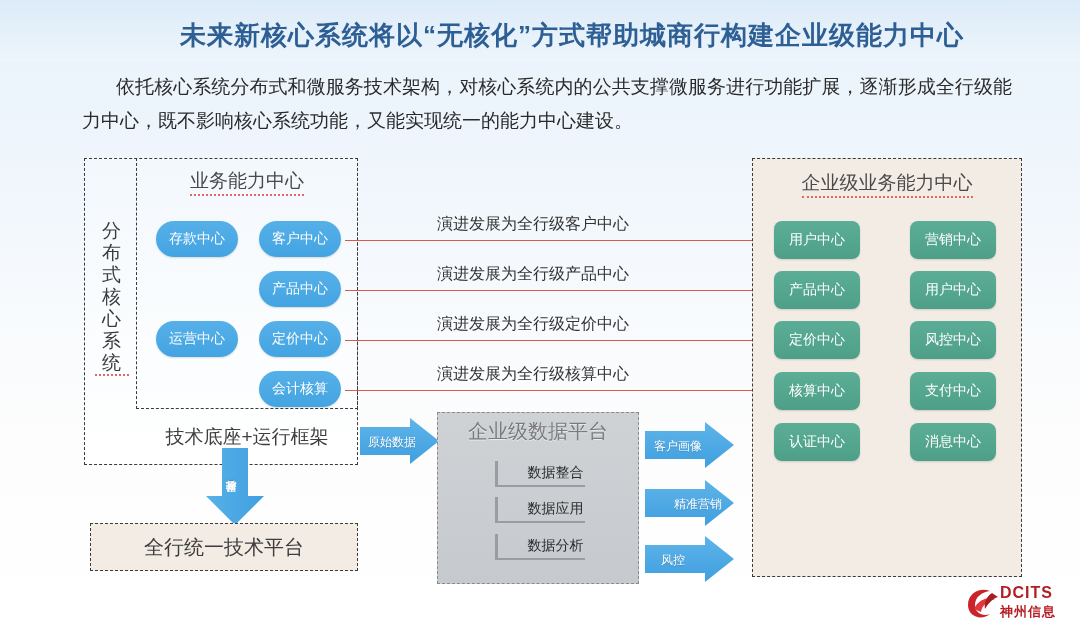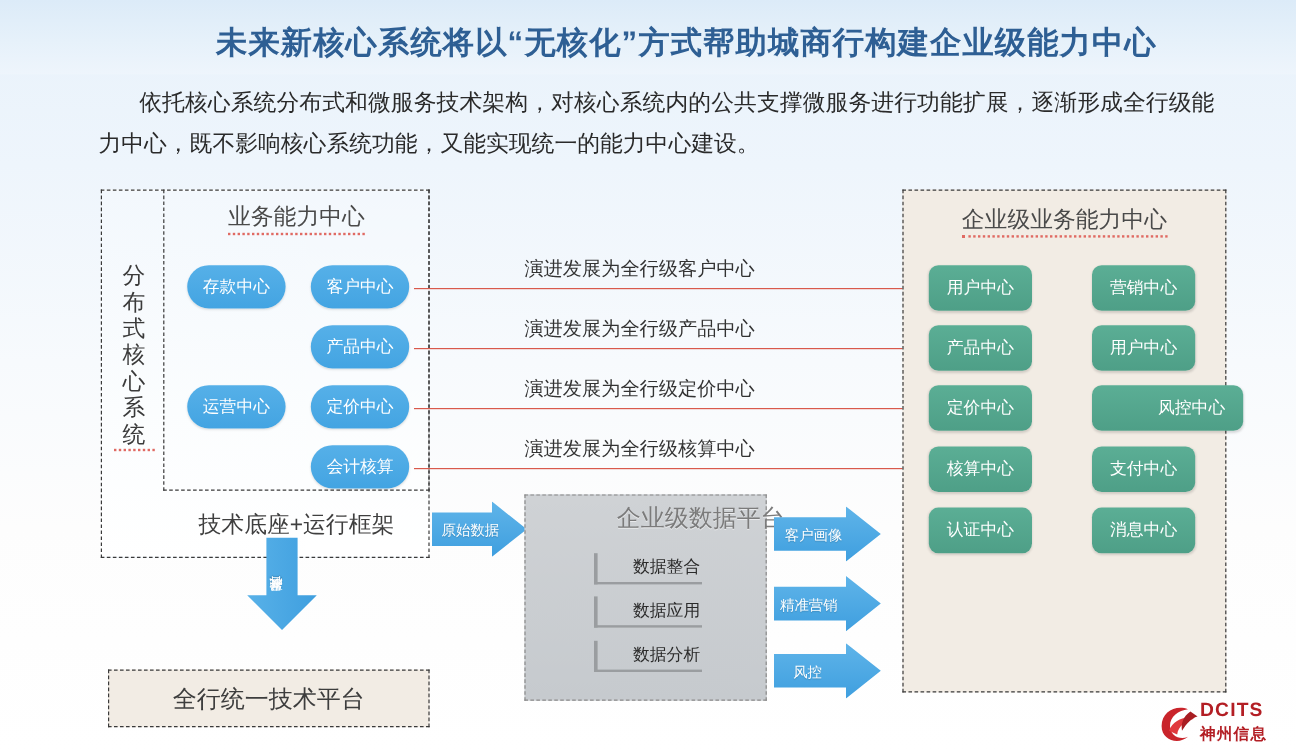--- a/index.html
+++ b/index.html
@@ -119,21 +119,20 @@
   
   #data-platform{
     left:437px;top:412px;width:202px;height:172px;
     border:1.5px dashed #8a8a8a;
     background:linear-gradient(180deg,#cfd2d5 0%,#c6cace 100%);
   }
   #dp-title{
     position:absolute;left:437px;top:418px;width:202px;
     text-align:center;font-size:20px;color:#7b7b7b;
     text-shadow:0 1px 0 rgba(255,255,255,.55);
-    padding-left:46px;
   }
   .dp-item{
     position:absolute;left:495px;width:90px;height:26px;
     display:flex;align-items:center;justify-content:center;
     font-size:14px;color:#2b2b2b;
     border-left:3px solid #9a9da0;
     border-bottom:2px solid #9a9da0;
     box-sizing:border-box;
     padding-left:28px;
   }
@@ -149,21 +148,21 @@
     transform:rotate(180deg);writing-mode:vertical-rl;
     text-shadow:0 1px 1px rgba(0,0,0,.18);
   }
 
   
   #uni-platform{
     left:90px;top:523px;width:268px;height:48px;
     border:1.5px dashed #3a3a3a;
     background:#f2ece4;
     display:flex;align-items:center;justify-content:center;
-    font-size:20px;color:#3d3d3d;margin-top:35px;
+    font-size:20px;color:#3d3d3d;
   }
 
   
   #logo{position:absolute;left:962px;top:583px;width:110px;height:40px;}
   #logo-en{position:absolute;left:1000px;top:584px;font-size:16px;font-weight:bold;color:#b31e24;letter-spacing:1px;}
   #logo-cn{position:absolute;left:1000px;top:603px;font-size:13px;font-weight:bold;color:#b31e24;letter-spacing:1px;text-align:right;}
 </style>
 </head>
 <body>
 
@@ -216,21 +215,21 @@
   </div>
 
   <div class="pill-green" style="left:774px;top:221px;">用户中心</div>
   <div class="pill-green" style="left:774px;top:271px;">产品中心</div>
   <div class="pill-green" style="left:774px;top:321px;">定价中心</div>
   <div class="pill-green" style="left:774px;top:372px;">核算中心</div>
   <div class="pill-green" style="left:774px;top:423px;">认证中心</div>
 
   <div class="pill-green" style="left:910px;top:221px;font-family:Liberation Mono, monospace;">营销中心</div>
   <div class="pill-green" style="left:910px;top:271px;">用户中心</div>
-  <div class="pill-green" style="left:910px;top:321px;padding-left:40px;">风控中心</div>
+  <div class="pill-green" style="left:910px;top:321px;">风控中心</div>
   <div class="pill-green" style="left:910px;top:372px;">支付中心</div>
   <div class="pill-green" style="left:910px;top:423px;">消息中心</div>
 
   <svg class="arrow-svg" style="left:360px;top:418px;" width="80" height="46">
     <defs>
       <linearGradient id="ag1" x1="0" y1="0" x2="0" y2="1">
         <stop offset="0%" stop-color="#5fb4e9"></stop>
           <stop offset="100%" stop-color="#3f9fdf"></stop>
       </linearGradient>
     </defs>
@@ -245,21 +244,21 @@
   <div class="dp-item" style="top:534px;">数据分析</div>
 
   <svg class="arrow-svg" style="left:645px;top:422px;" width="90" height="46">
     <path d="M0,9 L60,9 L60,0 L89,23 L60,46 L60,37 L0,37 Z" fill="url(#ag1)"></path>
   </svg>
   <div class="arrow-txt" style="left:654px;top:438px;">客户画像</div>
 
   <svg class="arrow-svg" style="left:645px;top:480px;" width="90" height="46">
     <path d="M0,9 L60,9 L60,0 L89,23 L60,46 L60,37 L0,37 Z" fill="url(#ag1)"></path>
   </svg>
-  <div class="arrow-txt" style="left:650px;top:496px;">精准营销</div>
+  <div class="arrow-txt" style="left:674px;top:496px;">精准营销</div>
 
   <svg class="arrow-svg" style="left:645px;top:536px;" width="90" height="46">
     <path d="M0,9 L60,9 L60,0 L89,23 L60,46 L60,37 L0,37 Z" fill="url(#ag1)"></path>
   </svg>
   <div class="arrow-txt" style="left:661px;top:552px;">风控</div>
 
   <svg class="arrow-svg" style="left:205px;top:448px;" width="60" height="78">
     <defs>
       <linearGradient id="ag2" x1="0" y1="0" x2="1" y2="0">
         <stop offset="0%" stop-color="#58b1e8"></stop>

